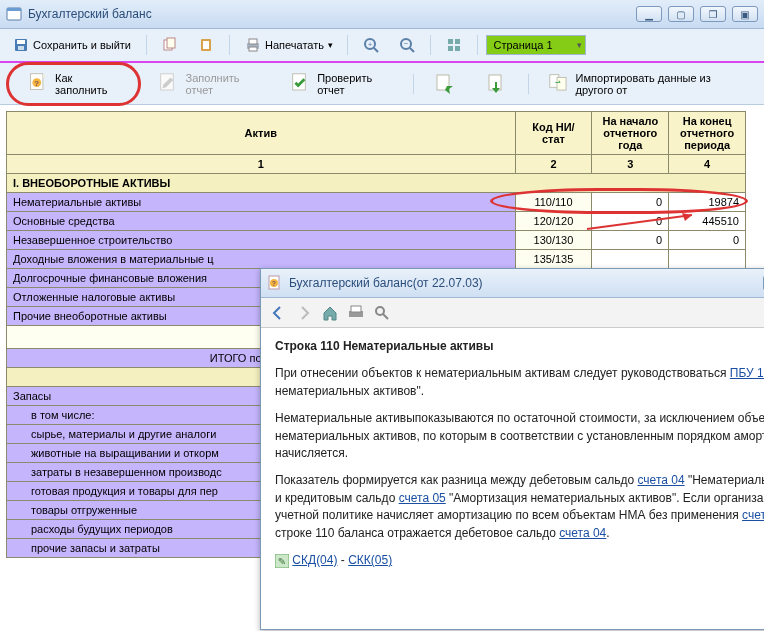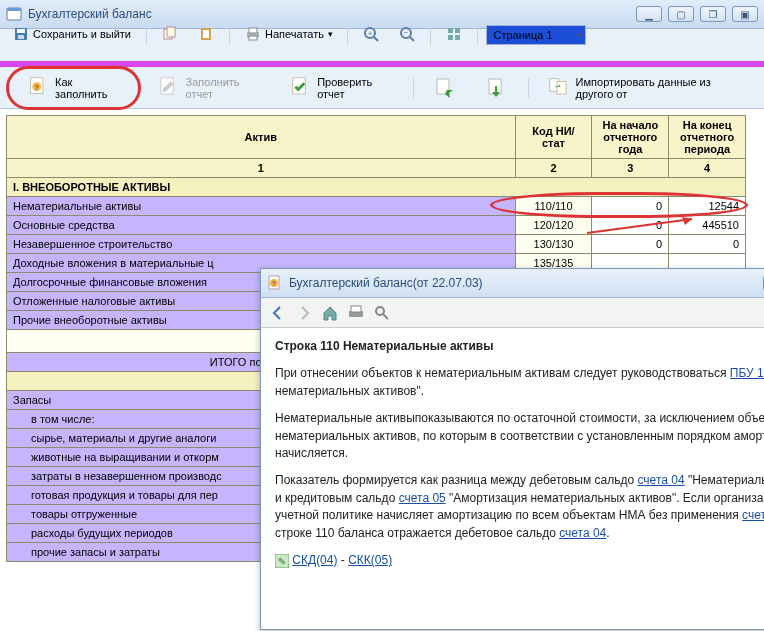--- a/index.html
+++ b/index.html
@@ -2,25 +2,25 @@
 <html><head>
 <meta charset="utf-8">
 <style>
   * { box-sizing: border-box; margin: 0; padding: 0; }
   body { font-family: Tahoma, Arial, sans-serif; font-size: 11px; background: #fff; width: 764px; height: 631px; overflow: hidden; position: relative; }
   .titlebar { background: linear-gradient(#e2edf9, #c8dbf2); height: 24px; display: flex; align-items: center; padding: 14px 6px; border-bottom: 1px solid #9fb7d4; }
   .titlebar .icon { width: 16px; height: 16px; margin-right: 6px; }
   .titlebar span { color: #2a4d7a; font-size: 12px; }
   .win-controls { margin-left: auto; display: flex; gap: 6px; }
   .win-controls .wbtn { width: 26px; height: 16px; border: 1px solid #7a99bd; border-radius: 3px; background: linear-gradient(#f2f7fd,#d2e2f3); display:flex; align-items:center; justify-content:center; font-size:10px; color:#3a5a80;}
-  .toolbar1 { height: 28px; background: #e8f0fa; display: flex; align-items: flex-end; padding: 16px 6px; gap: 6px; border-bottom: 6px solid #d946ef; }
+  .toolbar1 { height: 28px; background: #e8f0fa; display: flex; align-items: center; padding: 16px 6px; gap: 6px; border-bottom: 2px solid #d946ef; }
   .tbtn { display:flex; align-items:center; gap:4px; padding:2px 6px; border:1px solid transparent; border-radius:3px; cursor:pointer; }
   .tbtn .ic { width:16px; height:16px; display:inline-block; }
   .sep { width:1px; height:20px; background:#c3d5e8; margin:0 2px; }
-  .page-combo { border:1px solid #9fb7d4; background:#1d4ed8; padding:1px 16px 1px 6px; height:20px; display:flex; align-items:center; position:relative; min-width:100px; }
+  .page-combo { border:1px solid #9fb7d4; background:#84cc16; padding:1px 16px 1px 6px; height:20px; display:flex; align-items:center; position:relative; min-width:100px; }
   .page-combo::after { content:"▾"; position:absolute; right:4px; font-size:9px; color:#555; }
   .toolbar2 { height: 42px; background: #e8f0fa; display: flex; align-items: center; padding: 0 6px; gap: 6px; border-bottom: 1px solid #b9ccdf; }
   .bigbtn { display:flex; align-items:center; gap:6px; padding:4px 10px; border:1px solid transparent; border-radius:3px; cursor:pointer; }
   .bigbtn .bic { width:24px; height:24px; }
   .bigbtn.disabled { color:#999; }
   .redcircle { border:3px solid #d33; border-radius:22px; padding:2px 8px; }
   .content { position: relative; padding: 6px; }
   table.sheet { border-collapse: collapse; width: 740px; table-layout: fixed; }
   table.sheet th, table.sheet td { border: 1px solid #8b8b6b; padding: 3px 6px; vertical-align: middle; }
   .hdr { background: #f8f3c8; text-align: center; font-weight: bold; }
@@ -227,21 +227,21 @@
     <td class="hdr">3</td>
     <td class="hdr">4</td>
   </tr>
   <tr>
           <td colspan="4" class="section">I. ВНЕОБОРОТНЫЕ АКТИВЫ</td>
         </tr>
   <tr>
     <td class="cell-left">Нематериальные активы</td>
     <td class="cell-center">110/110</td>
     <td class="cell-right">0</td>
-    <td class="cell-right">12544</td>
+    <td class="cell-right">19874</td>
   </tr>
   <tr>
     <td class="cell-left">Основные средства</td>
     <td class="cell-center">120/120</td>
     <td class="cell-right">0</td>
     <td class="cell-right">445510</td>
   </tr>
   <tr>
     <td class="cell-left">Незавершенное строительство</td>
     <td class="cell-center">130/130</td>

